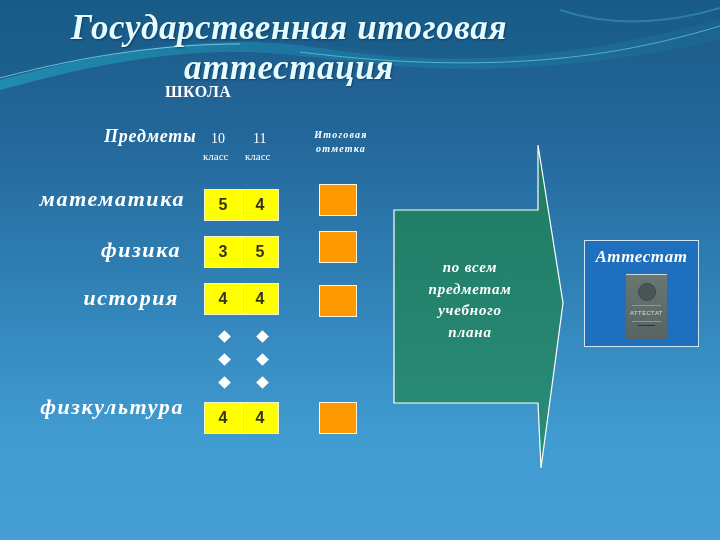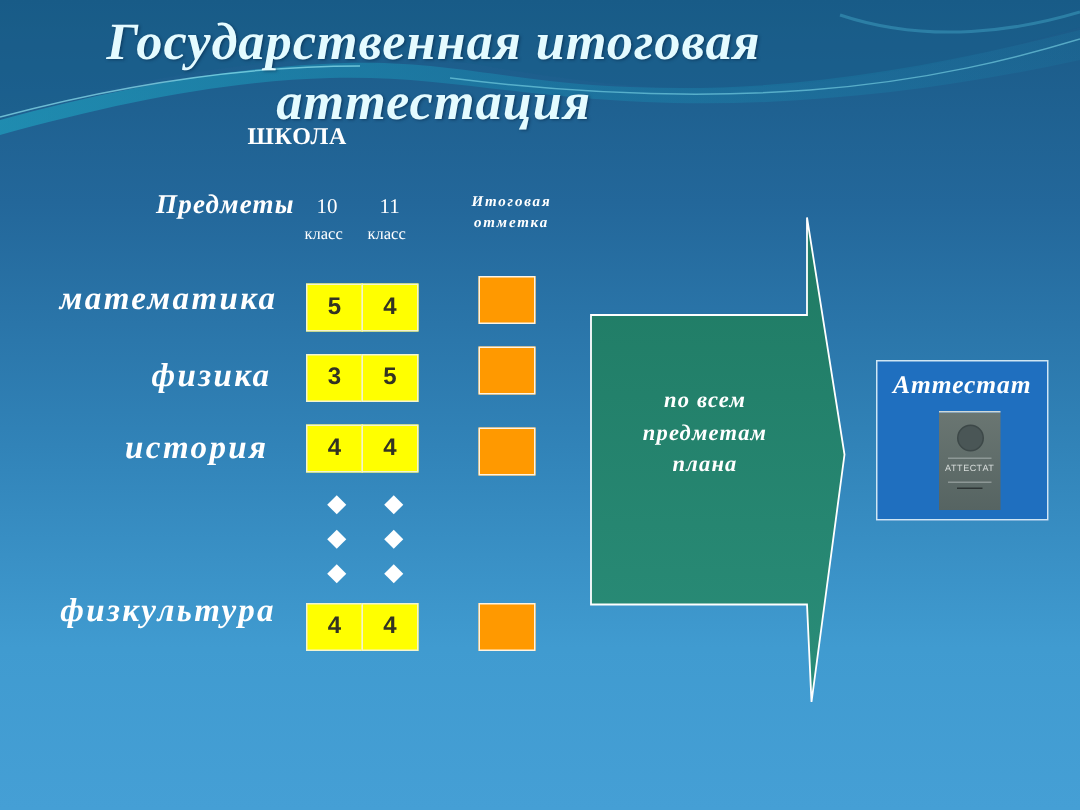--- a/index.html
+++ b/index.html
@@ -115,20 +115,21 @@
       <linearGradient id="arr" x1="0" y1="0" x2="0" y2="1">
         <stop offset="0" stop-color="#1f7a63"></stop>
         <stop offset="1" stop-color="#2a8d79"></stop>
       </linearGradient>
     </defs>
     <polygon points="394,210 538,210 538,145 563,303 541,468 538,403 394,403" fill="url(#arr)" stroke="#ffffff" stroke-width="1.2"></polygon>
   </svg>
   <div class="abs arrow-text">
     <div>по всем</div>
     <div>предметам</div>
+    <div>учебного</div>
     <div>плана</div>
   </div>
 
   <div class="abs cert-box">
     <div class="abs cert-label">Аттестат</div>
     <div class="abs book">
       <div class="emblem"></div>
       <div class="small1"></div>
       <div class="word">АТТЕСТАТ</div>
       <div class="small2"></div>

